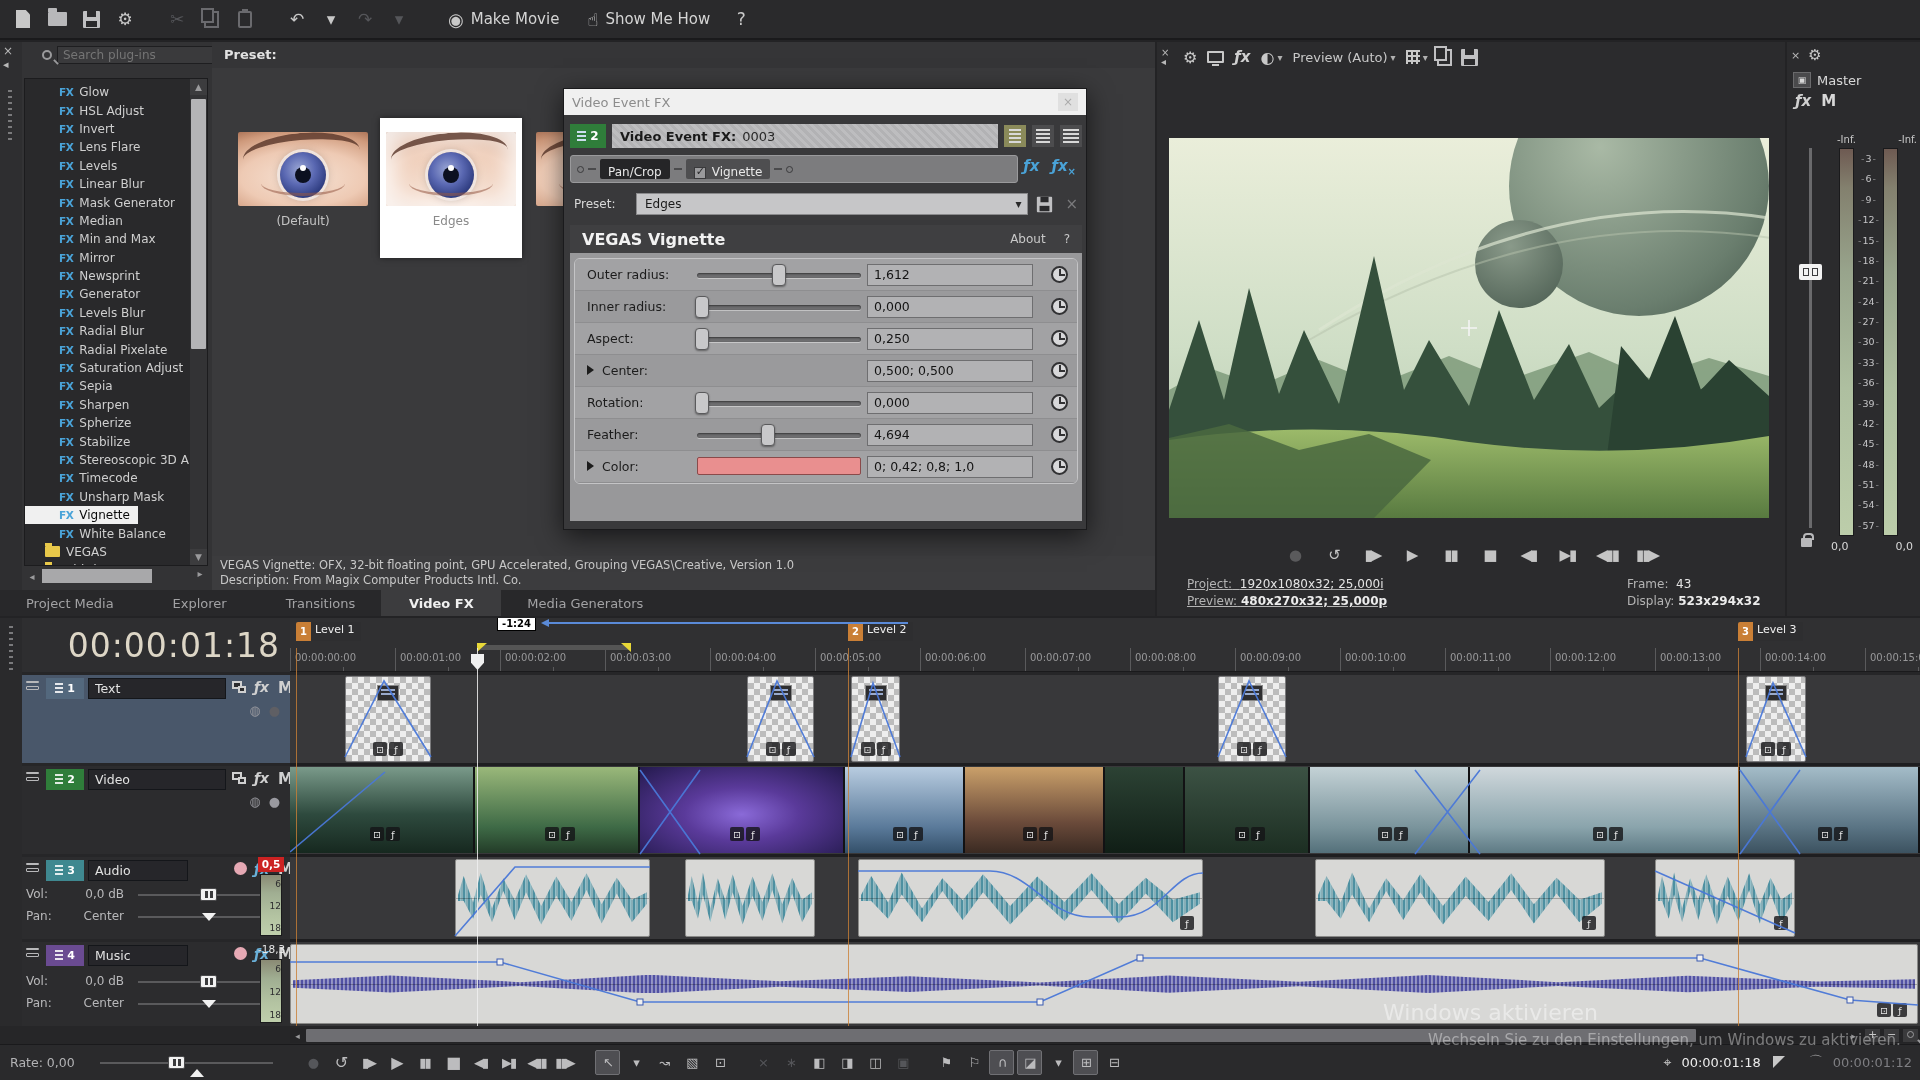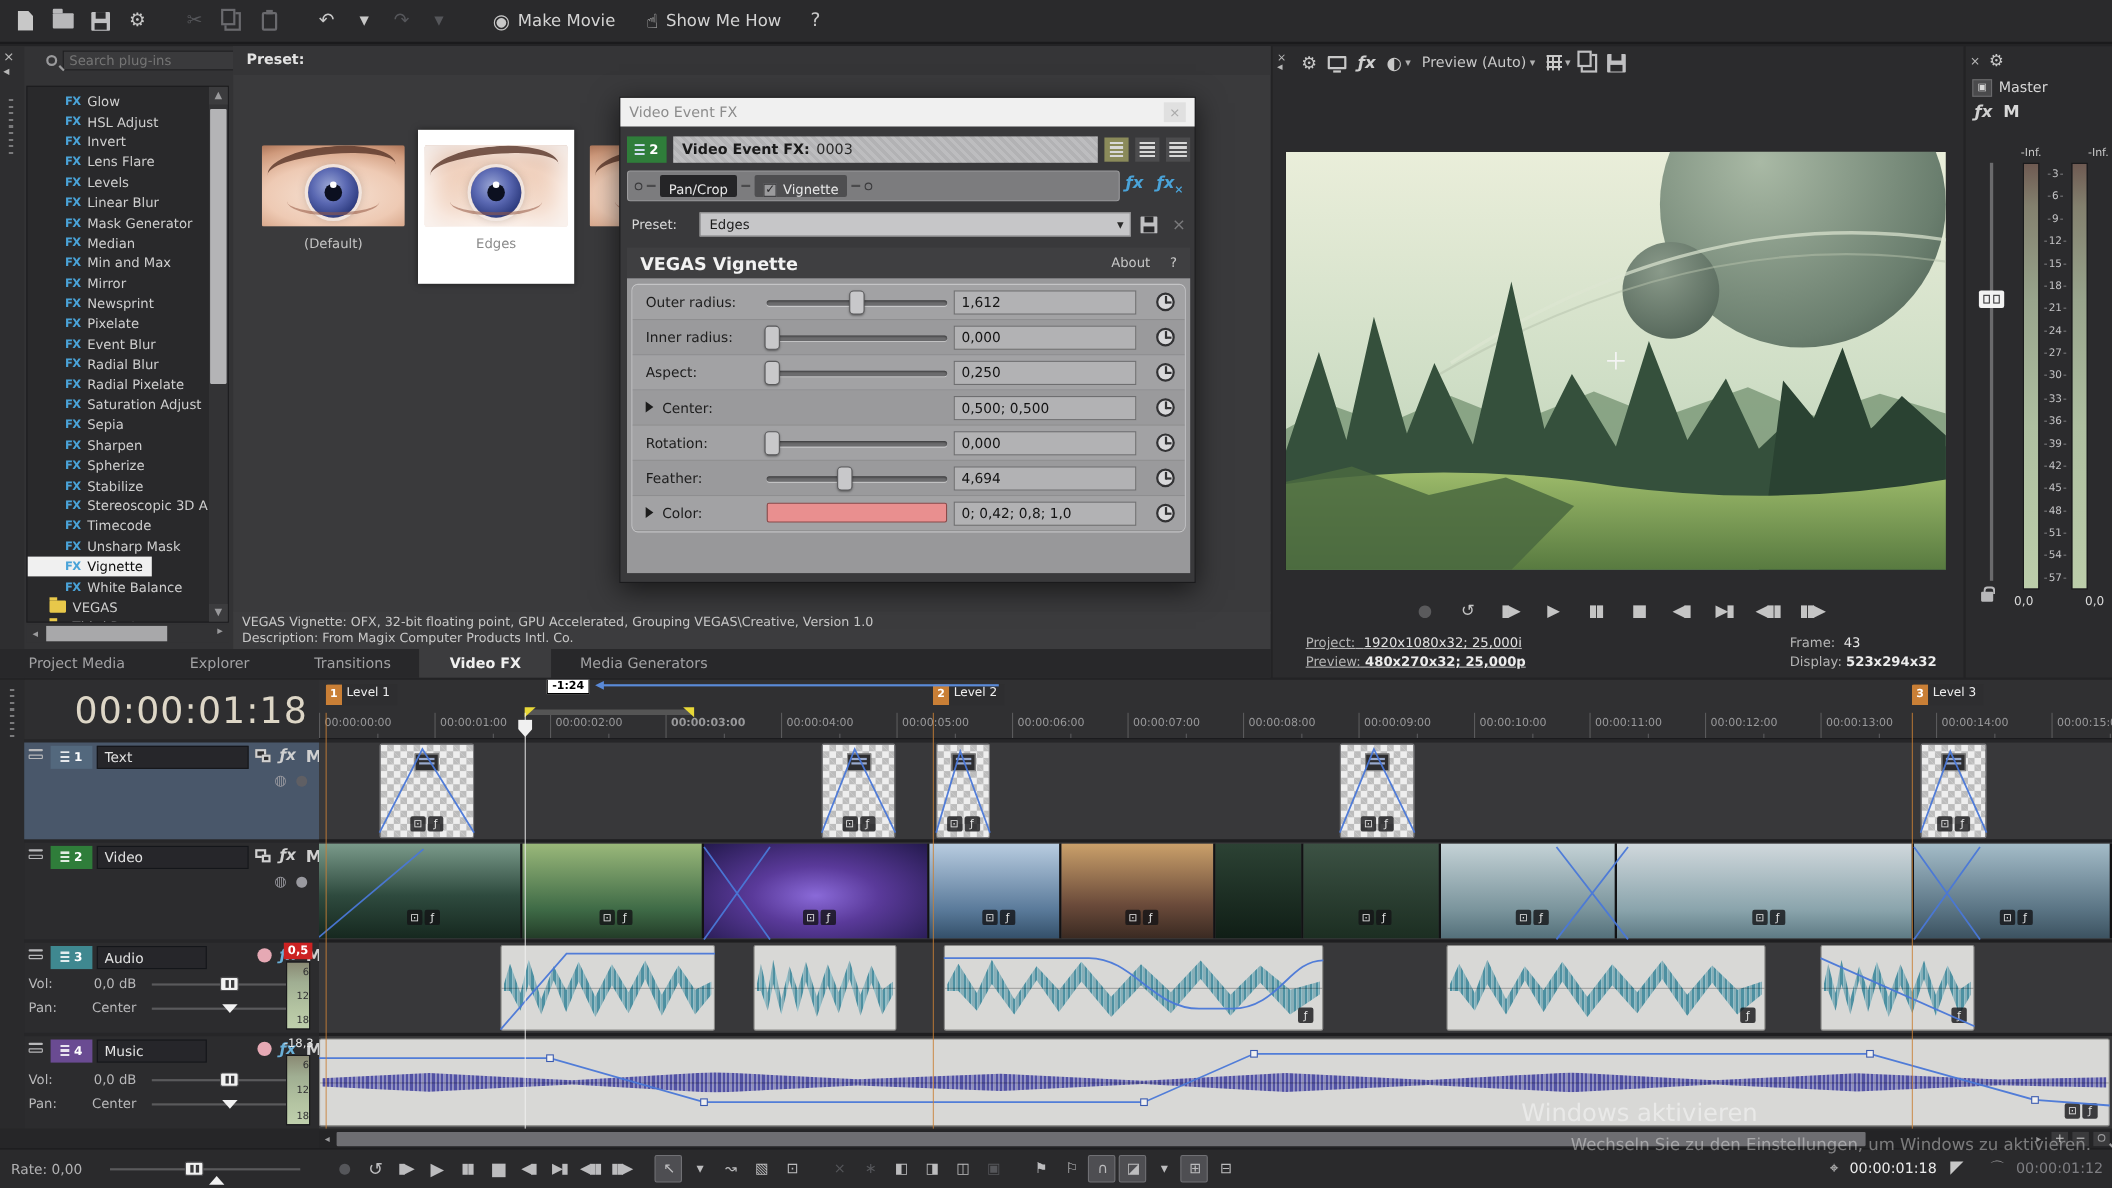--- a/index.html
+++ b/index.html
@@ -485,26 +485,26 @@
             <span>Mirror</span>
           </div>
         
           <div class="frow">
             <b class="fxb">FX</b>
             <span>Newsprint</span>
           </div>
         
           <div class="frow">
             <b class="fxb">FX</b>
-            <span>Pixelate</span>
-          </div>
-        
-          <div class="frow">
-            <b class="fxb">FX</b>
-            <span>Event Blur</span>
+            <span>Generator</span>
+          </div>
+        
+          <div class="frow">
+            <b class="fxb">FX</b>
+            <span>Levels Blur</span>
           </div>
         
           <div class="frow">
             <b class="fxb">FX</b>
             <span>Radial Blur</span>
           </div>
         
           <div class="frow">
             <b class="fxb">FX</b>
             <span>Radial Pixelate</span>
@@ -984,21 +984,21 @@
       </div>
       <div id="tooltip">-1:24</div>
       <div id="dragline"></div>
       <div id="loopbar"></div>
       <div id="playhead-marker"></div>
       <div id="rlabels">
 
       <span class="rcell"><b style="font-weight:normal">00:00:00:00</b></span>
           <span class="rcell"><b style="font-weight:normal">00:00:01:00</b></span>
           <span class="rcell"><b style="font-weight:normal">00:00:02:00</b></span>
-          <span class="rcell"><b style="font-weight:bold">00:00:03:00</b></span>
+          <span class="rcell"><b style="font-weight:normal">00:00:03:00</b></span>
           <span class="rcell"><b style="font-weight:normal">00:00:04:00</b></span>
           <span class="rcell"><b style="font-weight:normal">00:00:05:00</b></span>
           <span class="rcell"><b style="font-weight:normal">00:00:06:00</b></span>
           <span class="rcell"><b style="font-weight:normal">00:00:07:00</b></span>
           <span class="rcell"><b style="font-weight:normal">00:00:08:00</b></span>
           <span class="rcell"><b style="font-weight:normal">00:00:09:00</b></span>
           <span class="rcell"><b style="font-weight:normal">00:00:10:00</b></span>
           <span class="rcell"><b style="font-weight:normal">00:00:11:00</b></span>
           <span class="rcell"><b style="font-weight:normal">00:00:12:00</b></span>
           <span class="rcell"><b style="font-weight:normal">00:00:13:00</b></span>

